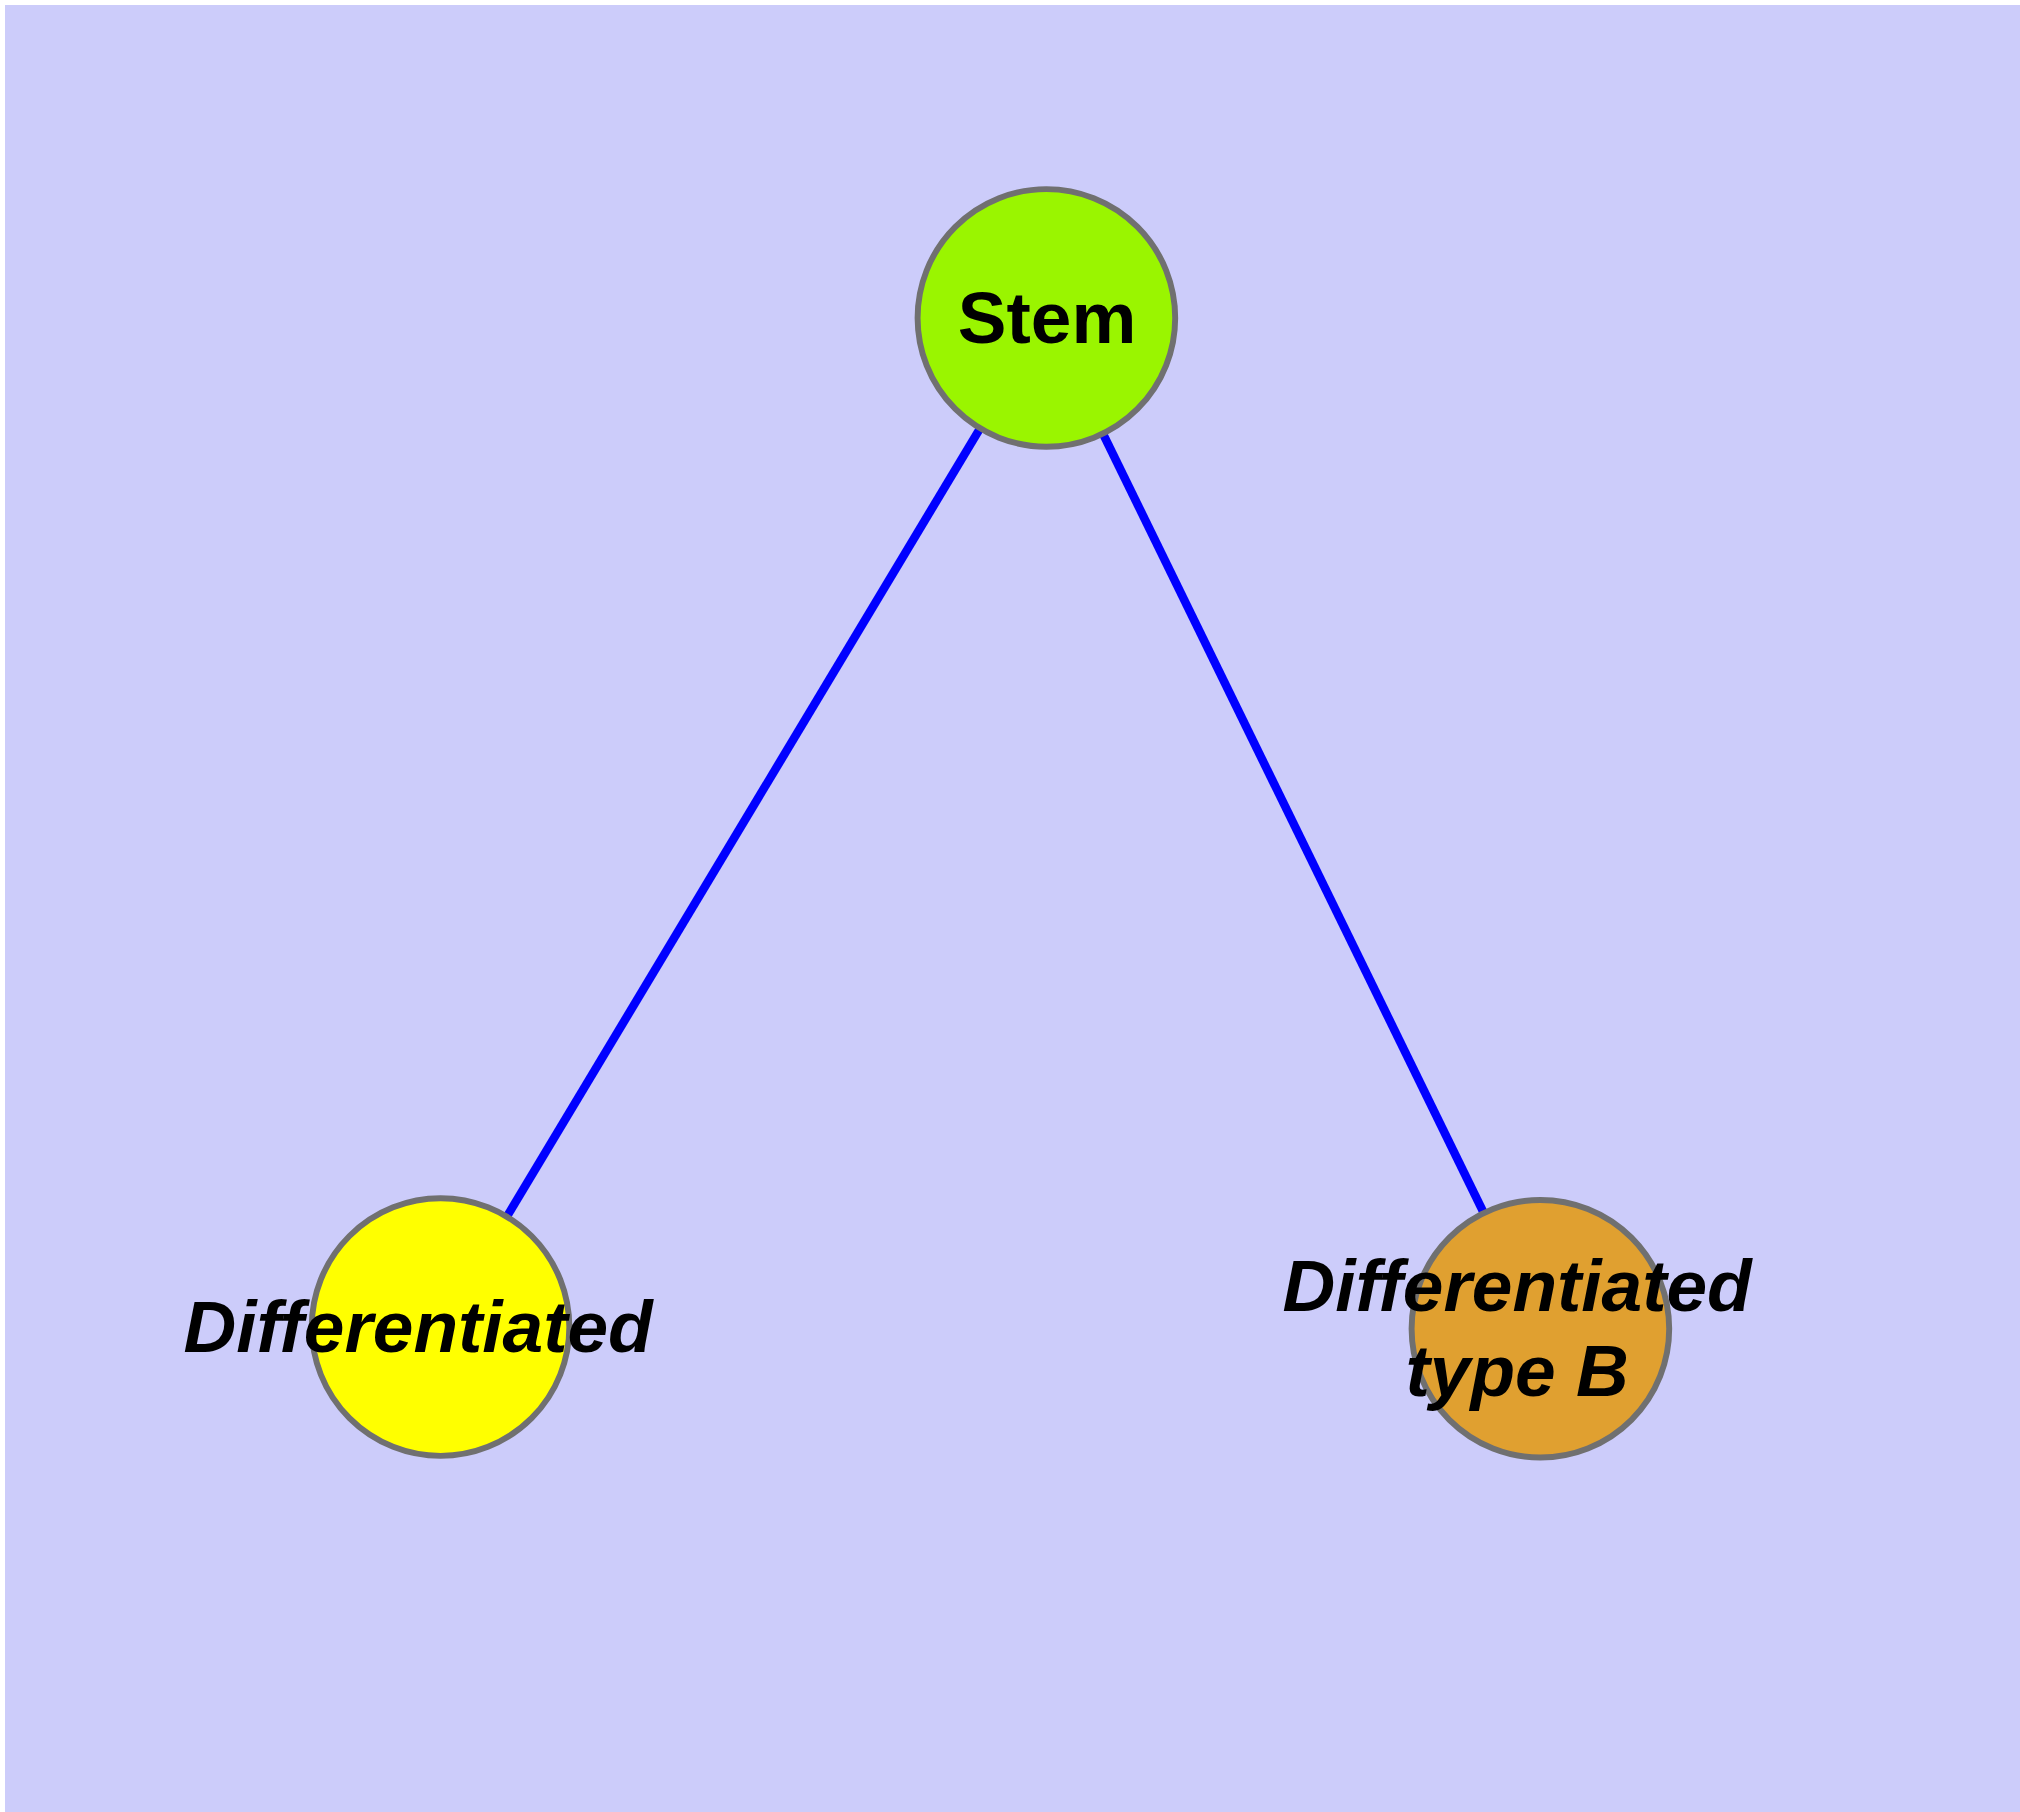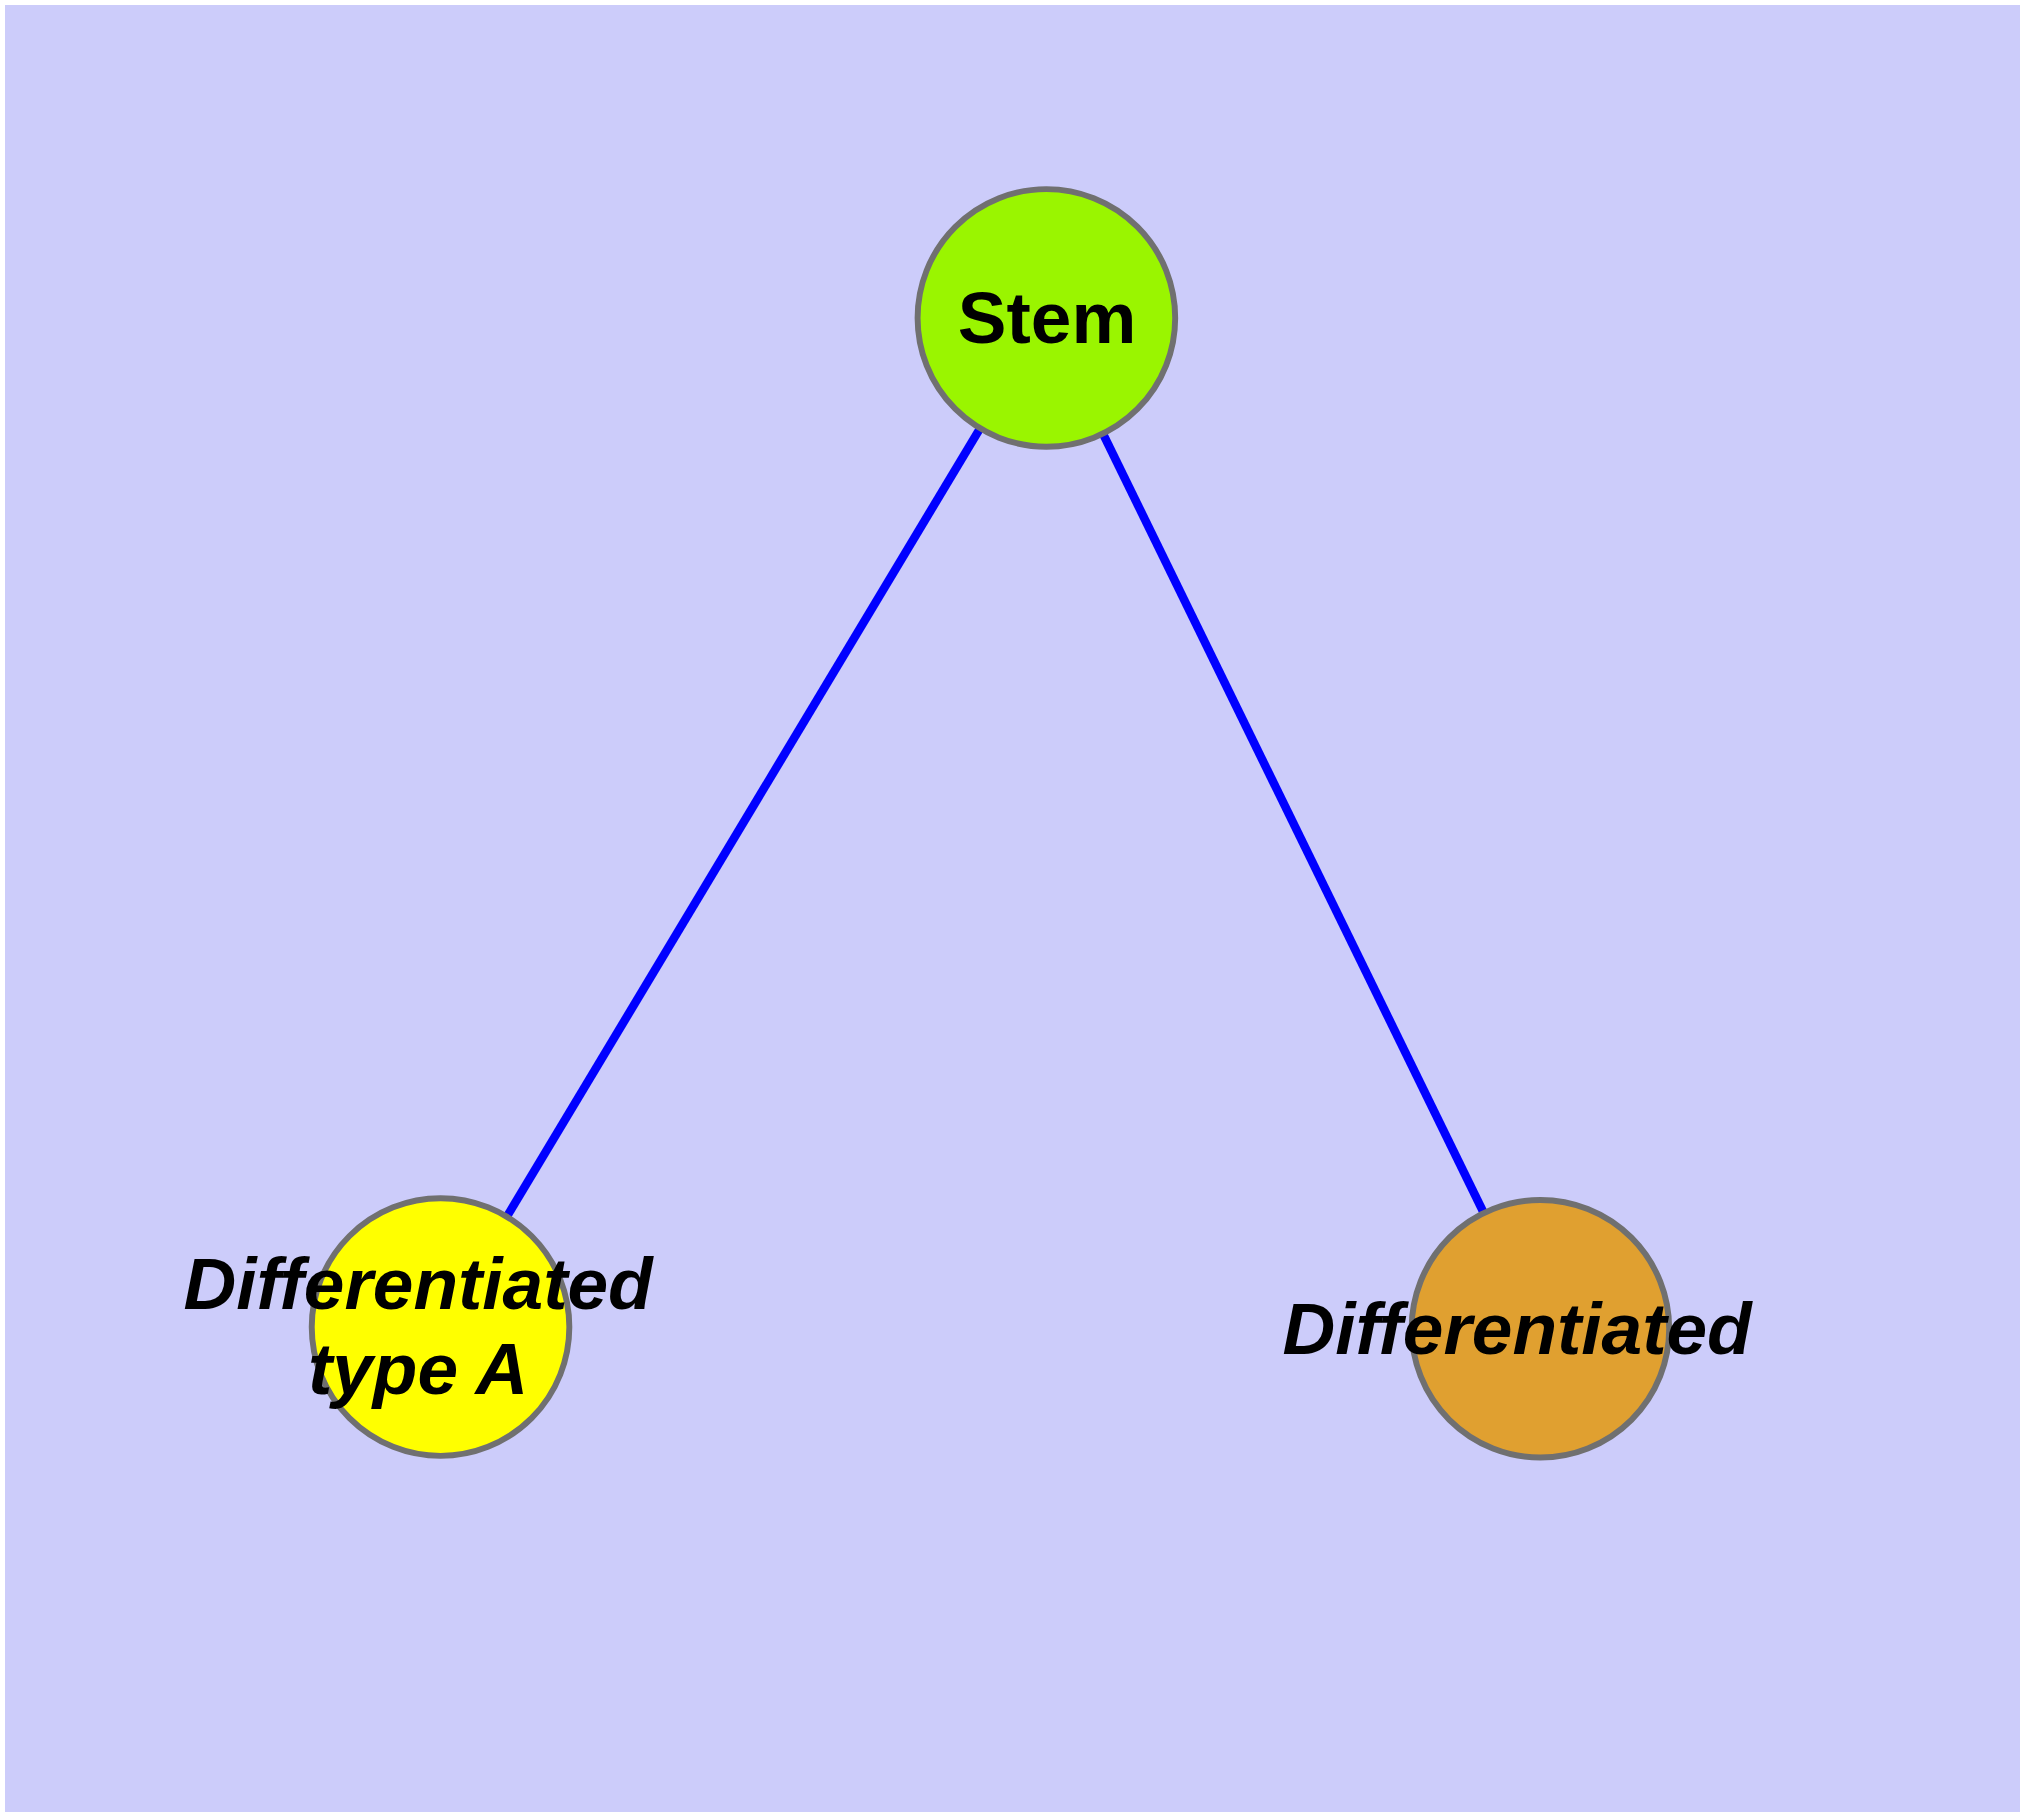--- a/index.html
+++ b/index.html
@@ -72,19 +72,19 @@
         </g>
       <g id="nodes-layer">
           <circle cx="1229" cy="369" r="152" class="node-circle" fill="#9af500" stroke="#707070" stroke-width="7"></circle>
           <circle cx="514" cy="1560" r="152" class="node-circle" fill="#ffff00" stroke="#707070" stroke-width="7"></circle>
           <circle cx="1812" cy="1562" r="152" class="node-circle" fill="#e0a030" stroke="#707070" stroke-width="7"></circle>
         </g>
     </svg>
 
     <div id="labels-layer">
         <div class="node-label label-stem" style="left: 1042px; top: 313px; color: rgb(0, 0, 0);"><span>Stem</span></div>
-        <div class="node-label label-leaf" style="left: 413px; top: 1322px; color: rgb(0, 0, 0);"><span>Differentiated</span><br><span>type A</span></div>
-        <div class="node-label label-leaf" style="left: 1512px; top: 1324px; color: rgb(0, 0, 0);"><span>Differentiated</span><br></div>
+        <div class="node-label label-leaf" style="left: 413px; top: 1322px; color: rgb(0, 0, 0);"><span>Differentiated</span><br></div>
+        <div class="node-label label-leaf" style="left: 1512px; top: 1324px; color: rgb(0, 0, 0);"><span>Differentiated</span><br><span>type B</span></div>
       </div>
 
   </div>
 </div>
 
 
 </body></html>

